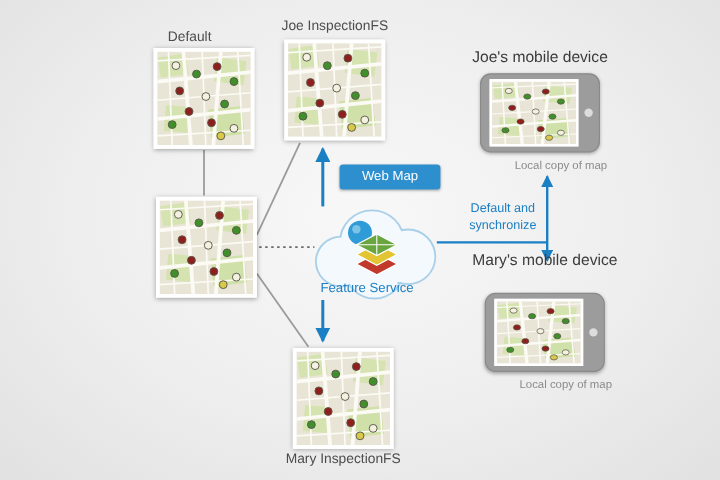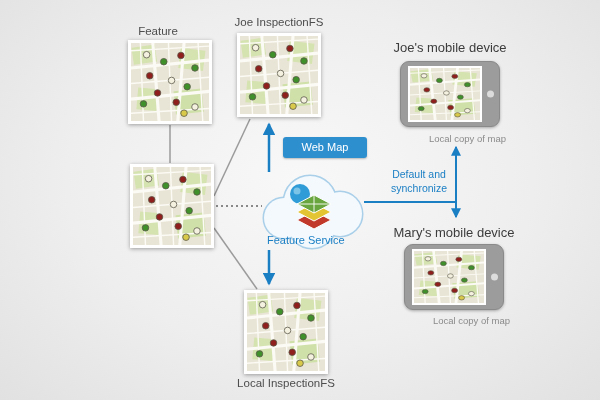--- a/index.html
+++ b/index.html
@@ -53,21 +53,21 @@
 
     <line x1="216" y1="206" x2="262" y2="206" stroke="#666" stroke-width="1.5" stroke-dasharray="2 3"></line>
 
     <line x1="269" y1="172" x2="269" y2="124" stroke="#1b7fc4" stroke-width="2.5" marker-end="url(#arr)"></line>
     <line x1="269" y1="250" x2="269" y2="284" stroke="#1b7fc4" stroke-width="2.5" marker-end="url(#arr)"></line>
 
     <line x1="364" y1="202" x2="456" y2="202" stroke="#1b7fc4" stroke-width="2"></line>
     <line x1="456" y1="147" x2="456" y2="217" stroke="#1b7fc4" stroke-width="2" marker-start="url(#arr)" marker-end="url(#arr)"></line>
   </svg>
 
-  <div class="node-label" style="left:108px;top:25px;width:100px;">Feature</div>
+  <div class="node-label" style="left:108px;top:25px;width:100px;">Default</div>
   <div class="map-thumb" style="left:128px;top:40px;">
       <span style="display: block; width: 100%; height: 100%;">
         <svg viewBox="0 0 100 100" preserveAspectRatio="none">
           <rect width="100" height="100" fill="#e9e5d6"></rect>
           <rect x="2" y="4" width="30" height="22" fill="#d5e3b0" transform="rotate(-8 17 15)"></rect>
           <rect x="62" y="8" width="32" height="26" fill="#d5e3b0" transform="rotate(7 78 21)"></rect>
           <rect x="8" y="58" width="26" height="28" fill="#d5e3b0" transform="rotate(5 21 72)"></rect>
           <rect x="56" y="60" width="36" height="30" fill="#cfe0a8" transform="rotate(-6 74 75)"></rect>
           <g stroke="#fbfaf4" stroke-width="4" fill="none">
             <path d="M0 32 L100 22"></path>
@@ -214,21 +214,21 @@
             <circle cx="72" cy="56" r="4.2" fill="#3f8f2a"></circle>
             <circle cx="34" cy="64" r="4.2" fill="#8f1f1c"></circle>
             <circle cx="16" cy="78" r="4.2" fill="#3f8f2a"></circle>
             <circle cx="58" cy="76" r="4.2" fill="#8f1f1c"></circle>
             <circle cx="82" cy="82" r="4.2" fill="#f4f1e0"></circle>
             <circle cx="68" cy="90" r="4.2" fill="#d9c94a"></circle>
           </g>
         </svg>
       </span>
     </div>
-  <div class="node-label" style="left:201px;top:377px;width:170px;">Local InspectionFS</div>
+  <div class="node-label" style="left:201px;top:377px;width:170px;">Mary InspectionFS</div>
 
   <div class="webmap-btn">Web Map</div>
 
   <svg class="abs" style="left:250px;top:160px;" width="124" height="100" viewBox="0 0 124 100">
 
     <g stroke="#a9cfe9" stroke-width="3" fill="#f3f9fd">
       <circle cx="34" cy="58" r="20"></circle>
       <circle cx="60" cy="42" r="26"></circle>
       <circle cx="90" cy="54" r="22"></circle>
       <circle cx="62" cy="64" r="24"></circle>
@@ -292,21 +292,21 @@
               <circle cx="82" cy="82" r="4.2" fill="#f4f1e0"></circle>
               <circle cx="68" cy="90" r="4.2" fill="#d9c94a"></circle>
             </g>
           </svg>
         </span>
       </div>
     <div class="cam"></div>
   </div>
   <div class="device-caption" style="left:394px;top:133px;width:112px;">Local copy of map</div>
 
-  <div class="device-title" style="left:386px;top:209px;width:136px;margin-top:16px;">Mary's mobile device</div>
+  <div class="device-title" style="left:386px;top:209px;width:136px;">Mary's mobile device</div>
   <div class="tablet" style="left:404px;top:244px;">
     <div class="screen">
         <span style="display: block; width: 100%; height: 100%;">
           <svg viewBox="0 0 100 100" preserveAspectRatio="none">
             <rect width="100" height="100" fill="#e9e5d6"></rect>
             <rect x="2" y="4" width="30" height="22" fill="#d5e3b0" transform="rotate(-8 17 15)"></rect>
             <rect x="62" y="8" width="32" height="26" fill="#d5e3b0" transform="rotate(7 78 21)"></rect>
             <rect x="8" y="58" width="26" height="28" fill="#d5e3b0" transform="rotate(5 21 72)"></rect>
             <rect x="56" y="60" width="36" height="30" fill="#cfe0a8" transform="rotate(-6 74 75)"></rect>
             <g stroke="#fbfaf4" stroke-width="4" fill="none">

